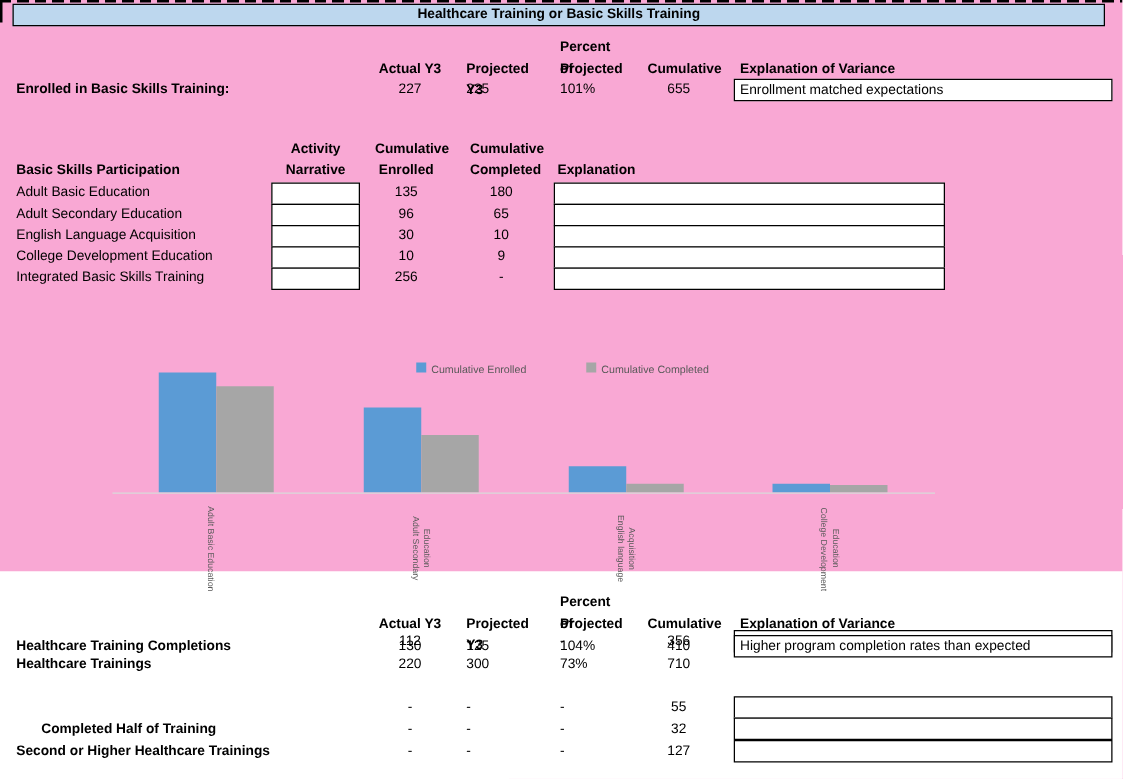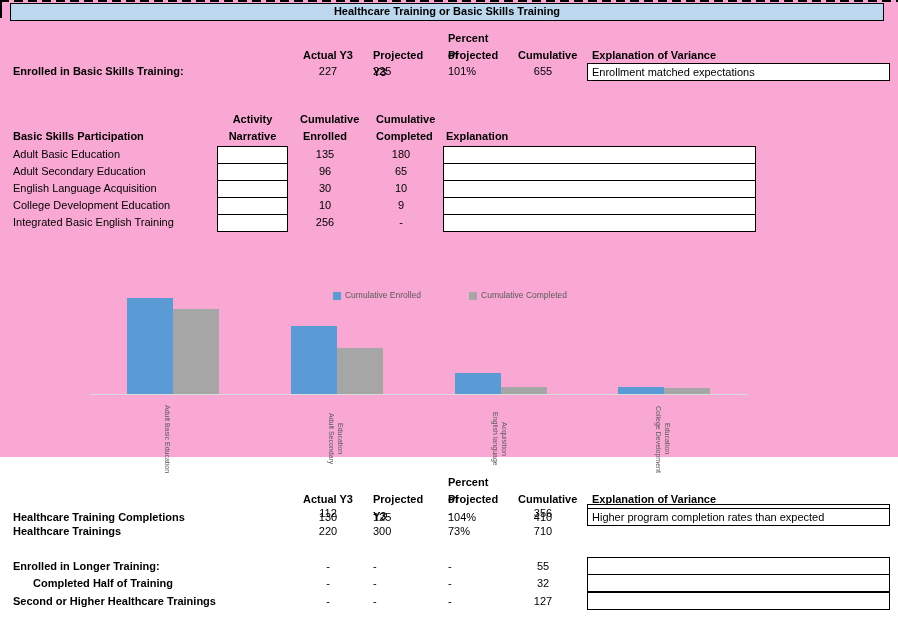--- a/index.html
+++ b/index.html
@@ -37,21 +37,21 @@
 
   
   .n2hA { left:217px; width:71px; text-align:center; }  
   .n2E  { left:300px; width:50px; text-align:center; }  
   .n2C  { left:376px; width:50px; text-align:center; }  
   .n2Ex { left:446px; white-space:nowrap; }
 
   
   #chart-title { left:90px; top:269px; width:720px; text-align:center; font-weight:bold; color:#595959; font-size:10.5px; }
   #legend { left:90px; top:290px; width:720px; display:flex; justify-content:center; gap:48px; color:#595959; font-size:8.5px; line-height:10px; }
-  .legend-item { display:flex; align-items:flex-end; gap:4px; }
+  .legend-item { display:flex; align-items:flex-start; gap:4px; }
   .swatch { width:8px; height:8px; display:inline-block; }
   #axis-line { left:90px; top:394px; width:658px; height:1px; background:#D9D9D9; }
   .bar { position:absolute; }
   .xlabel { position:absolute; top:401px; height:76px; writing-mode:vertical-lr; text-orientation:mixed;
     font-size:7px; line-height:9px; color:#595959; text-align:center; }
 </style>
 </head>
 <body>
 
 <div id="page">
@@ -118,21 +118,21 @@
     <div class="abs cell-box expl2" style="top:0;"></div>
   </div>
   <div class="abs row17" style="left:0;top:197px;width:898px;">
     <span class="abs lbl2">College Development Education</span>
     <div class="abs cell-box narr" style="top:0;"></div>
     <span class="abs n2E">10</span>
     <span class="abs n2C">9</span>
     <div class="abs cell-box expl2" style="top:0;"></div>
   </div>
   <div class="abs row17" style="left:0;top:214px;width:898px;">
-    <span class="abs lbl2">Integrated Basic English Training</span>
+    <span class="abs lbl2">Integrated Basic Skills Training</span>
     <div class="abs cell-box narr" style="top:0;"></div>
     <span class="abs n2E">256</span>
     <span class="abs n2C">-</span>
     <div class="abs cell-box expl2" style="top:0;"></div>
   </div>
 
   <div id="legend" class="abs">
     <span class="legend-item">
       <span class="swatch" style="background: rgb(91, 155, 213);"></span>
       <span>Cumulative Enrolled</span>
@@ -185,21 +185,20 @@
   </div>
   <div class="abs row18" style="left:0;top:508px;width:898px;">
     <span class="abs lbl">Healthcare Training Completions</span>
     <span class="abs cA">130</span>
     <span class="abs cP">125</span>
     <span class="abs cPC">104%</span>
     <span class="abs cC">410</span>
     <div class="abs cell-box expl1" style="top:0;">Higher program completion rates than expected</div>
   </div>
   <div class="abs row18" style="left:0;top:556.5px;width:898px;">
-    <span class="abs lbl">Enrolled in Longer Training:</span>
     <span class="abs cA">-</span>
     <span class="abs cP">-</span>
     <span class="abs cPC">-</span>
     <span class="abs cC">55</span>
     <div class="abs cell-box expl1" style="top:0;"></div>
   </div>
   <div class="abs row18" style="left:0;top:574px;width:898px;">
     <span class="abs lbl indent">Completed Half of Training</span>
     <span class="abs cA">-</span>
     <span class="abs cP">-</span>

